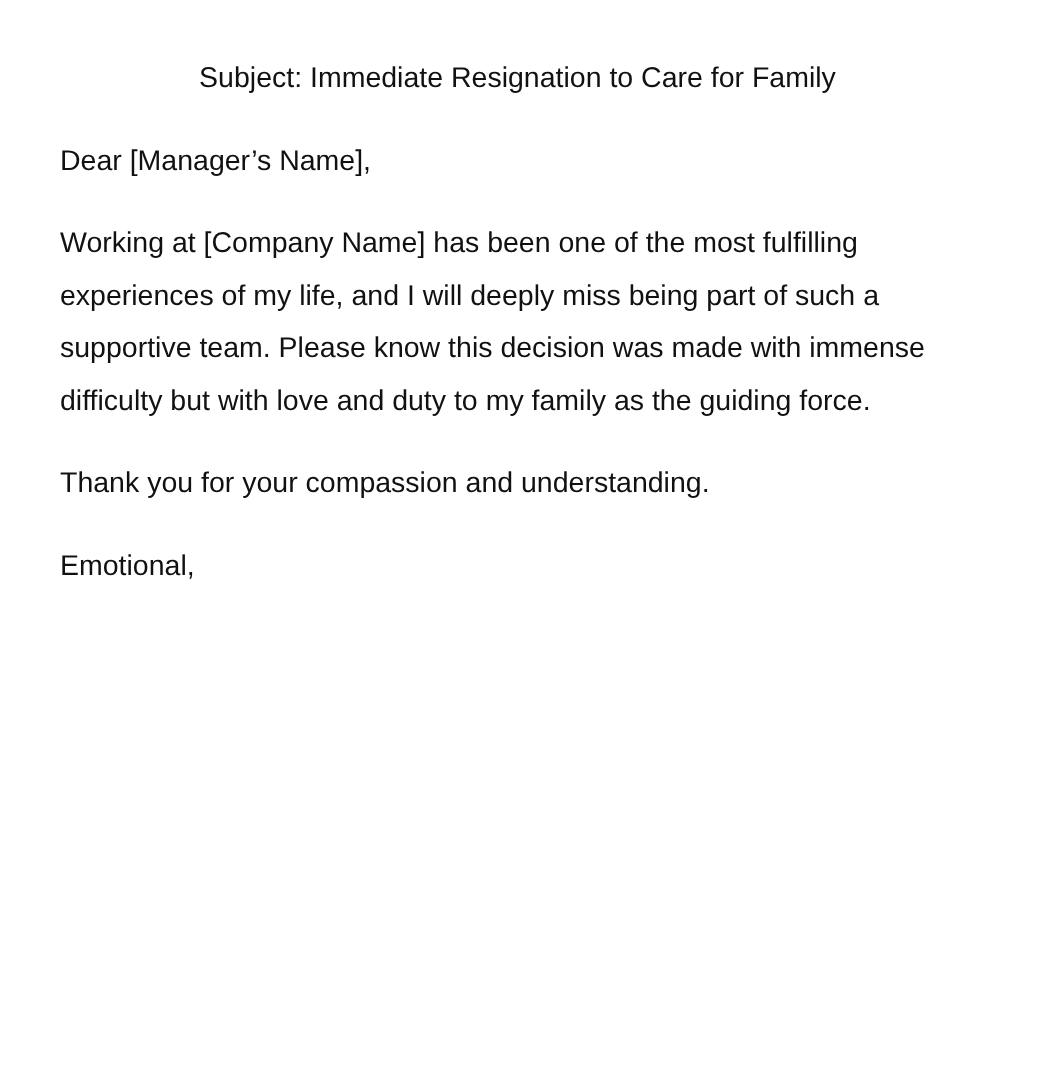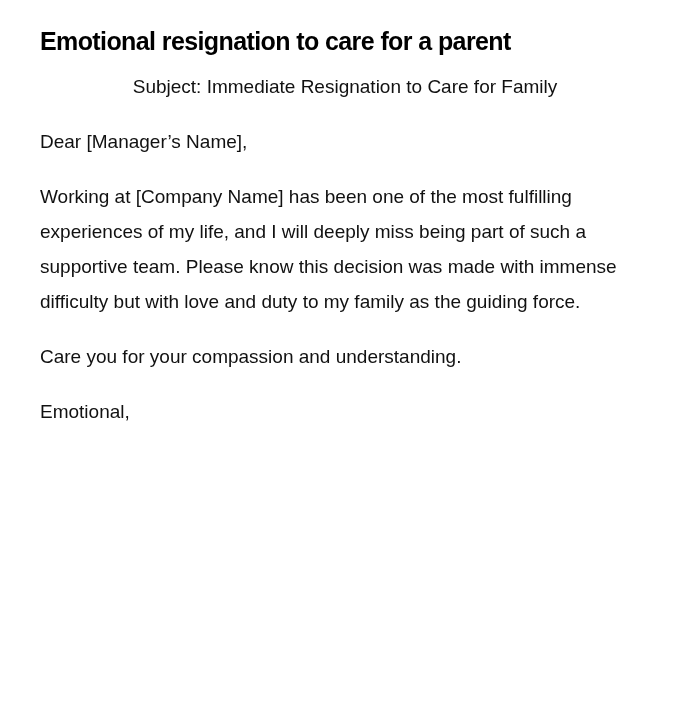--- a/index.html
+++ b/index.html
@@ -13,19 +13,18 @@
     font-family: "Liberation Sans", sans-serif; font-size: 19px; line-height: 35px;
     margin: 0; color: #111;
   }
   .subject { margin-top: 11px; text-align: center; }
   .gap { margin-top: 20px; }
 </style>
 </head>
 <body>
 
 <div class="page">
-  <h1 class="title">Emotional resignation to care for a parent</h1>
   <p class="p subject">Subject: Immediate Resignation to Care for Family</p>
   <p class="p gap">Dear [Manager’s Name],</p>
   <p class="p gap">Working at [Company Name] has been one of the most fulfilling experiences of my life, and I will deeply miss being part of such a supportive team. Please know this decision was made with immense difficulty but with love and duty to my family as the guiding force.</p>
-  <p class="p gap">Care you for your compassion and understanding.</p>
+  <p class="p gap">Thank you for your compassion and understanding.</p>
   <p class="p gap">Emotional,</p>
 </div>
 
 </body></html>

